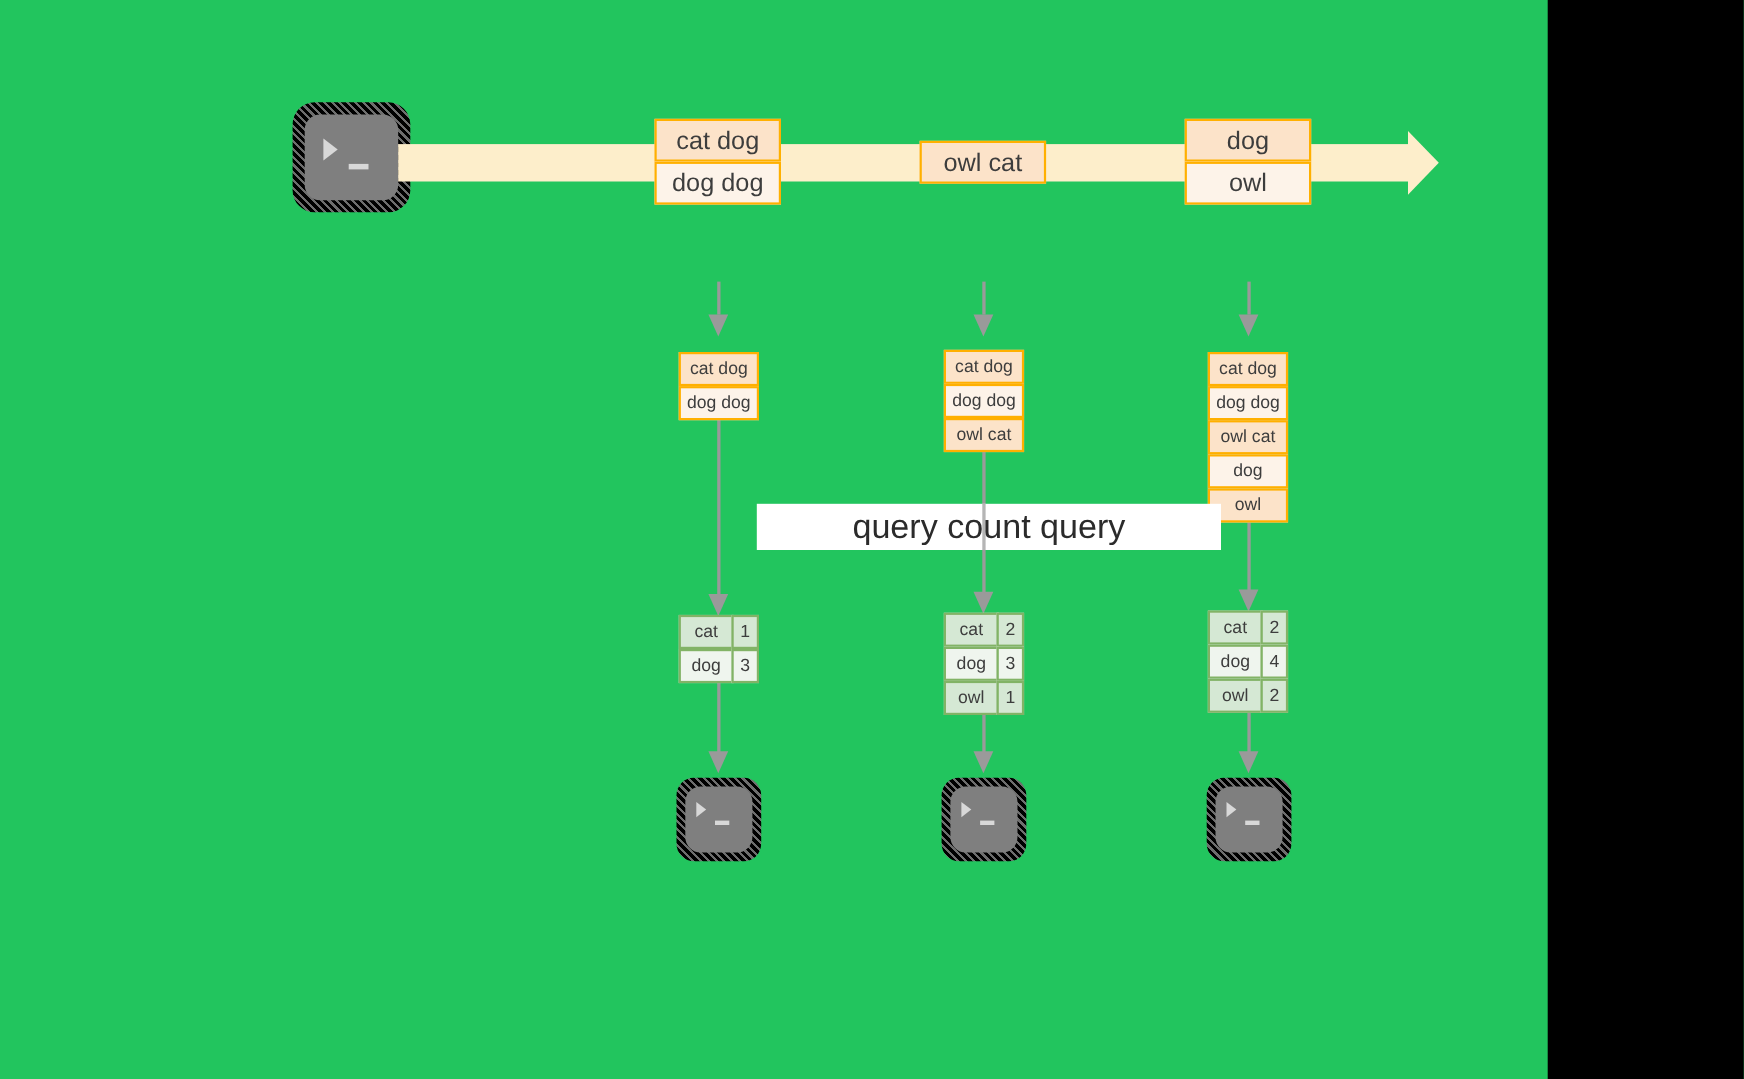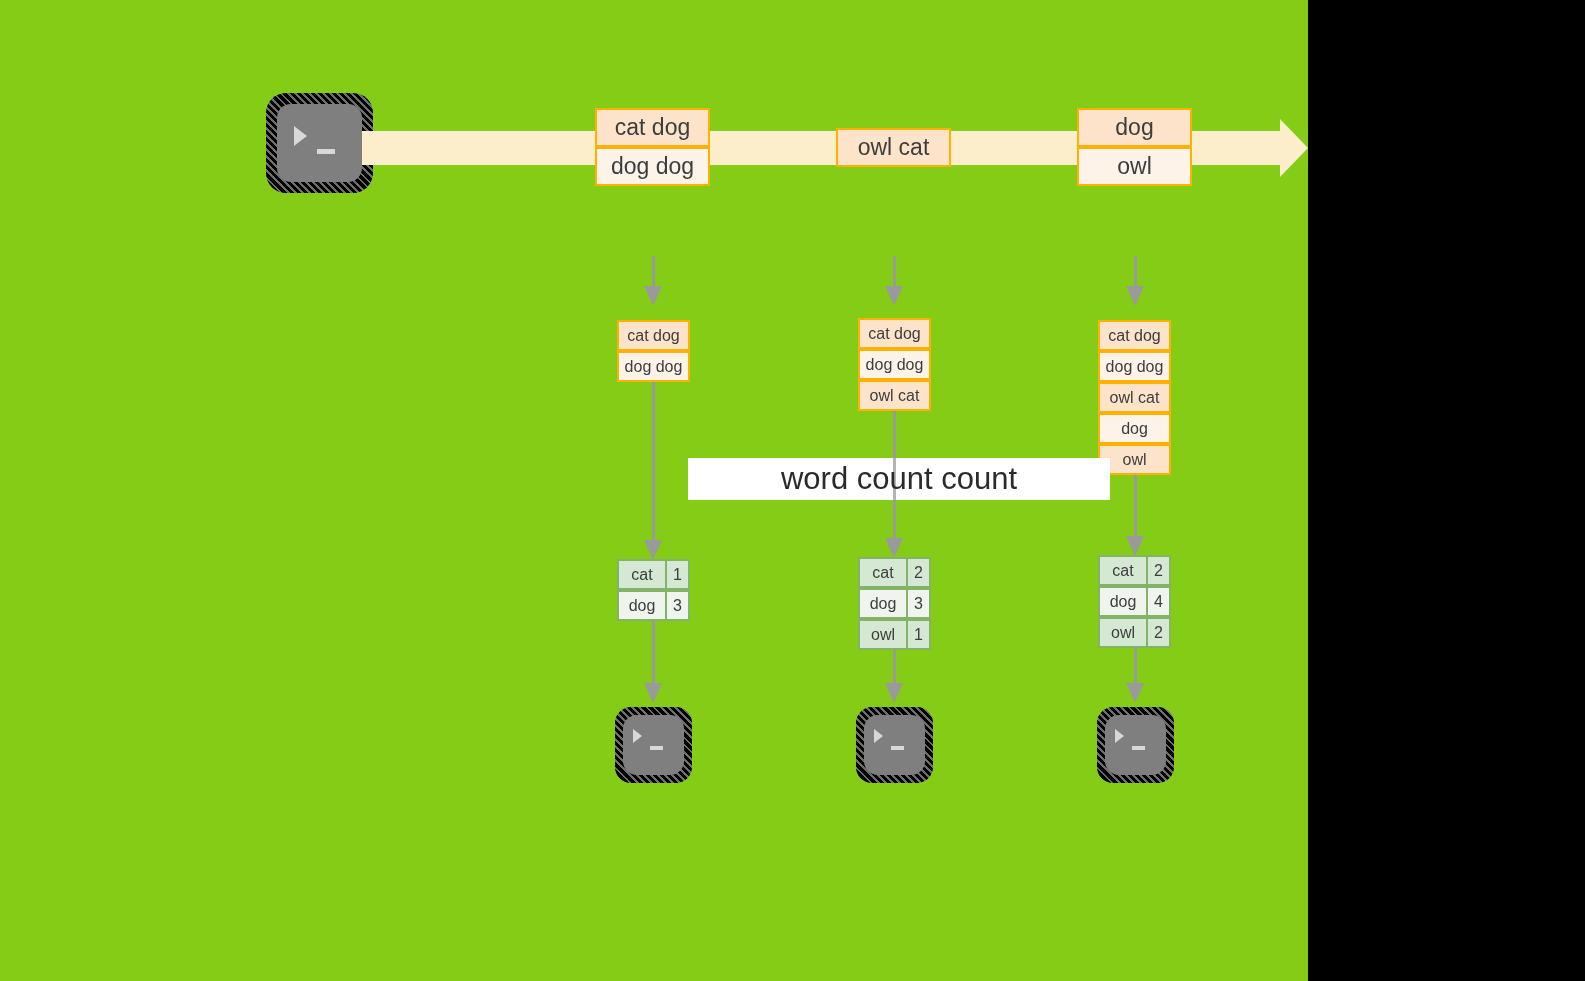--- a/index.html
+++ b/index.html
@@ -2,23 +2,23 @@
 <html><head>
 <meta charset="utf-8">
 <style>
   html, body {
     margin: 0;
     padding: 0;
     background: #000000;
   }
   #canvas {
     position: relative;
-    width: 1308px;
+    width: 1407px;
     height: 981px;
-    background: #84cc16;
+    background: #22c55e;
     overflow: hidden;
     font-family: "Liberation Sans", sans-serif;
   }
 
   
   .term {
     position: absolute;
     box-sizing: border-box;
     background: #7f7f7f;
     border-radius: 14px;
@@ -242,15 +242,15 @@
   <div class="term" style="left:1105px; top:715px; width:61px; height:60px;">
     <div class="term-hatch" style="left:-8px; top:-8px; right:-8px; bottom:-8px; border-radius:16px;"></div>
     <div class="term-body"></div>
     <div class="term-chev" style="left:10px; top:14px; border-width:7px 0 7px 9px;"></div>
     <div class="term-us" style="left:27px; top:31px; width:13px; height:4px;"></div>
   </div>
 
   <div class="wband" style="left:688px; top:458px; width:422px; height:42px;"></div>
 
   <div class="vline" style="left:893px; top:458px; height:42px; z-index:7; background:#b5b5b5;"></div>
-  <div class="wband-text" style="left:688px; top:458px; width:422px; height:42px;">word count count</div>
+  <div class="wband-text" style="left:688px; top:458px; width:422px; height:42px;">query count query</div>
 
 </div>
 
 </body></html>

